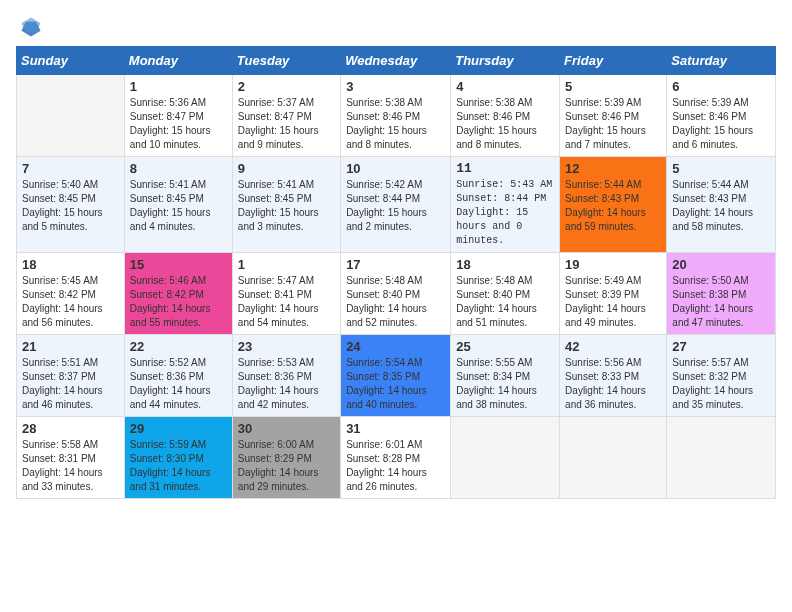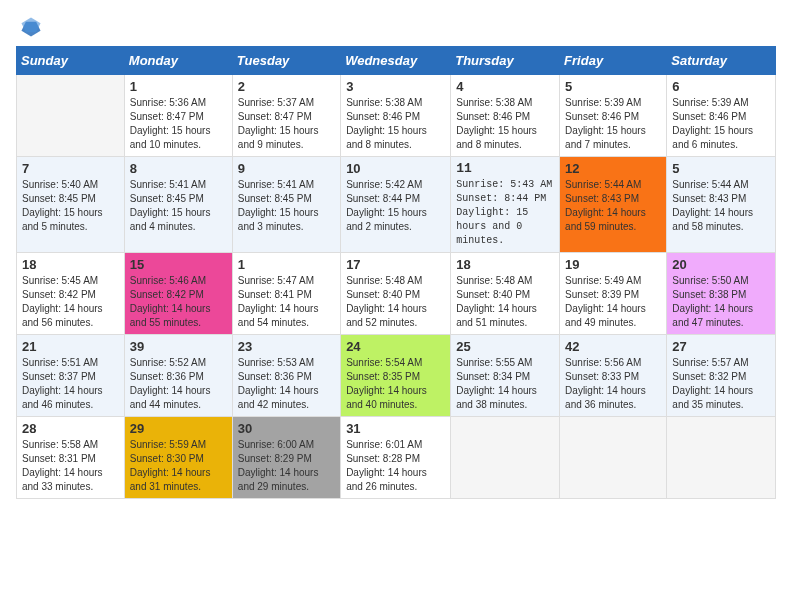--- a/index.html
+++ b/index.html
@@ -209,28 +209,28 @@
           <span class="day-number">20</span>
           <div class="cell-text">Sunrise: 5:50 AM<br>Sunset: 8:38 PM<br>Daylight: 14 hours and 47 minutes.</div>
         </td>
       </tr>
       <tr style="background: rgb(238, 244, 251);">
         <td style="background: rgb(238, 244, 251);">
           <span class="day-number">21</span>
           <div class="cell-text">Sunrise: 5:51 AM<br>Sunset: 8:37 PM<br>Daylight: 14 hours and 46 minutes.</div>
         </td>
         <td style="background: rgb(238, 244, 251);">
-          <span class="day-number">39</span>
+          <span class="day-number">22</span>
           <div class="cell-text">Sunrise: 5:52 AM<br>Sunset: 8:36 PM<br>Daylight: 14 hours and 44 minutes.</div>
         </td>
         <td style="background: rgb(238, 244, 251);">
           <span class="day-number">23</span>
           <div class="cell-text">Sunrise: 5:53 AM<br>Sunset: 8:36 PM<br>Daylight: 14 hours and 42 minutes.</div>
         </td>
-        <td style="background: #bef264; margin-left: 27px;">
+        <td style="background: #3b82f6; margin-left: 27px;">
           <span class="day-number">24</span>
           <div class="cell-text">Sunrise: 5:54 AM<br>Sunset: 8:35 PM<br>Daylight: 14 hours and 40 minutes.</div>
         </td>
         <td style="background: rgb(238, 244, 251);">
           <span class="day-number">25</span>
           <div class="cell-text">Sunrise: 5:55 AM<br>Sunset: 8:34 PM<br>Daylight: 14 hours and 38 minutes.</div>
         </td>
         <td style="background: rgb(238, 244, 251);">
           <span class="day-number">42</span>
           <div class="cell-text">Sunrise: 5:56 AM<br>Sunset: 8:33 PM<br>Daylight: 14 hours and 36 minutes.</div>
@@ -238,21 +238,21 @@
         <td style="background: rgb(238, 244, 251);">
           <span class="day-number">27</span>
           <div class="cell-text">Sunrise: 5:57 AM<br>Sunset: 8:32 PM<br>Daylight: 14 hours and 35 minutes.</div>
         </td>
       </tr>
       <tr style="background: rgb(255, 255, 255);">
         <td style="background: rgb(255, 255, 255);">
           <span class="day-number">28</span>
           <div class="cell-text">Sunrise: 5:58 AM<br>Sunset: 8:31 PM<br>Daylight: 14 hours and 33 minutes.</div>
         </td>
-        <td style="background: #eab308;">
+        <td style="background: #0ea5e9;">
           <span class="day-number">29</span>
           <div class="cell-text">Sunrise: 5:59 AM<br>Sunset: 8:30 PM<br>Daylight: 14 hours and 31 minutes.</div>
         </td>
         <td style="background: #a3a3a3;">
           <span class="day-number">30</span>
           <div class="cell-text">Sunrise: 6:00 AM<br>Sunset: 8:29 PM<br>Daylight: 14 hours and 29 minutes.</div>
         </td>
         <td style="background: rgb(255, 255, 255);">
           <span class="day-number">31</span>
           <div class="cell-text">Sunrise: 6:01 AM<br>Sunset: 8:28 PM<br>Daylight: 14 hours and 26 minutes.</div>

